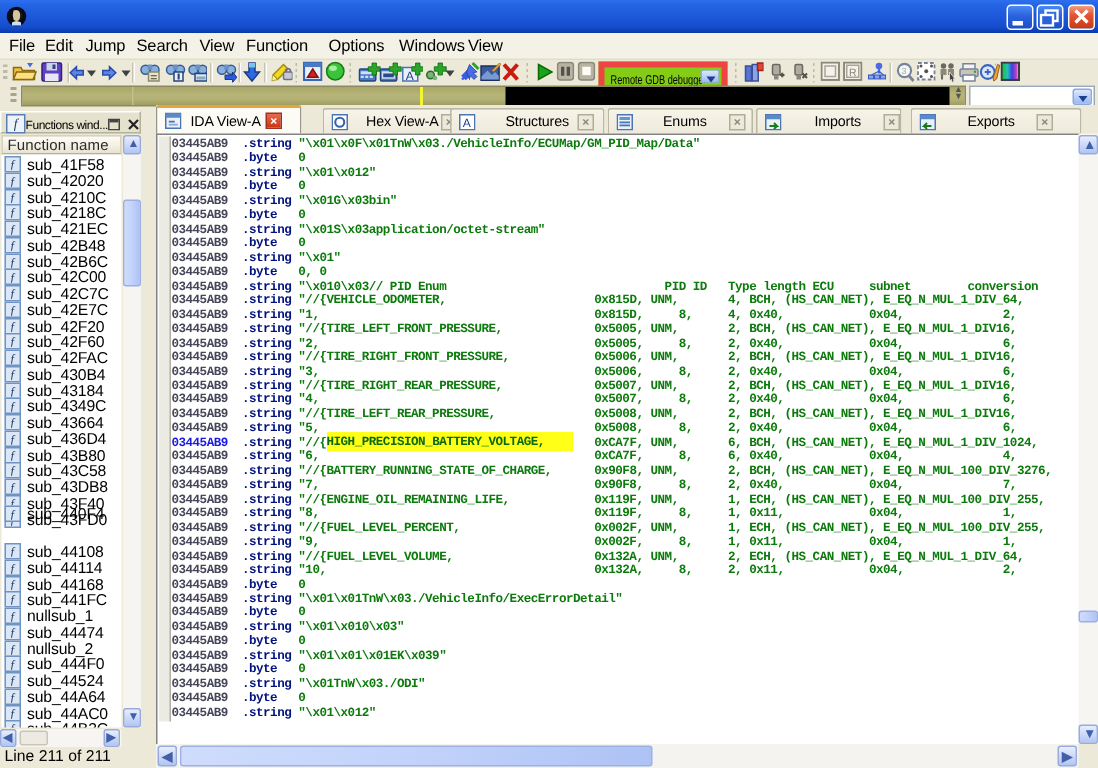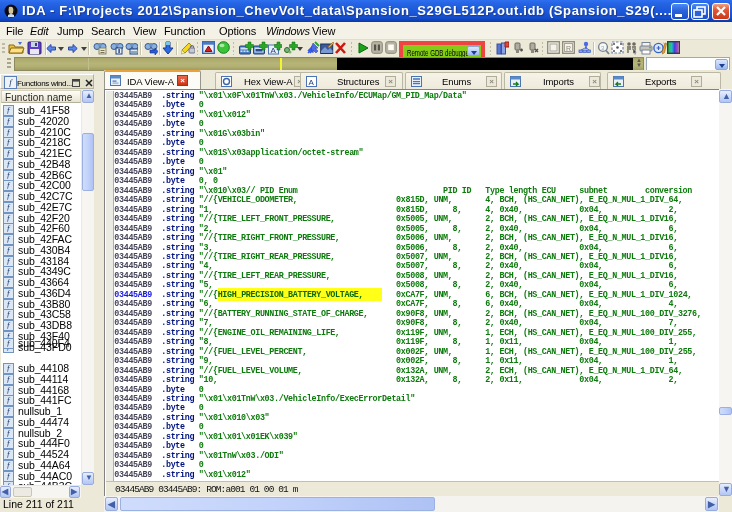--- a/index.html
+++ b/index.html
@@ -99,42 +99,41 @@
 </style></head>
 <body>
 
 <div id="title" class="abs">
  <svg id="appico" viewBox="0 0 15 16">
       <circle cx="7" cy="8" r="6.5" fill="#0a0a12"></circle>
       <path d="M5 4 q3 -1 4 1 q1 2 0 5 q-2 2 -4 0 q-1 -3 0 -6z" fill="#d8c49a"></path>
       <path d="M8.5 3 q2 1 1.5 4 l-1 3 q2 0 2 -3 q0 -3 -2.5 -4z" fill="#18181f"></path>
       <path d="M4 12 q3 -2 6 0 l0 2 l-6 0z" fill="#cfe0ee"></path>
     </svg>
- <span class="txt">IDA - F:\Projects 2012\Spansion_ChevVolt_data\Spansion_S29GL512P.out.idb (Spansion_S29(....</span>
  <div class="tbtn" id="bmin" style="left:671px;"><svg width="16" height="15">
         <rect x="3" y="10" width="7" height="3" fill="#fff"></rect>
       </svg></div>
  <div class="tbtn" id="bmax" style="left:691px;"><svg width="16" height="15">
         <rect x="5" y="3" width="8" height="7" fill="none" stroke="#fff" stroke-width="1.6"></rect>
         <rect x="2" y="6" width="8" height="7" fill="#2a62dd" stroke="#fff" stroke-width="1.6"></rect>
       </svg></div>
  <div class="tbtn" id="bclose" style="left:712px;"><svg width="16" height="15">
         <path d="M4 3 L12 11 M12 3 L4 11" stroke="#fff" stroke-width="2.2"></path>
       </svg></div>
 </div>
 
 <div id="menubar" class="abs">
  <span class="mi" style="left:6px;">File</span>
-    <span class="mi" style="left:30px;font-style:italic;">Edit</span>
+    <span class="mi" style="left:30px;">Edit</span>
  <span class="mi" style="left:57px;">Jump</span>
     <span class="mi" style="left:91px;">Search</span>
  <span class="mi" style="left:133px;">View</span>
     <span class="mi" style="left:164px;">Function</span>
  <span class="mi" style="left:219px;">Options</span>
-    <span class="mi" style="left:266px;font-style:italic;">Windows</span>
+    <span class="mi" style="left:266px;">Windows</span>
  <span class="mi" style="left:312px;">View</span>
 </div>
 
 <div id="toolbar" class="abs">
  <div class="grip" style="left:2px;"></div>
  <svg class="ti" style="left:8px;top:1px;width:17px;height:14px" viewBox="0 0 17 14">
       <path d="M1 4 L6 4 L7 6 L15 6 L15 12 L1 12 Z" fill="#f0c040" stroke="#8a6a10"></path>
       <path d="M3 7 L16 7 L14 12 L1 12 Z" fill="#ffe080" stroke="#8a6a10"></path>
       <path d="M10 1 L14 1 L12 4 Z" fill="#4a6ad4"></path>
     </svg>
@@ -517,23 +516,20 @@
 <i class="a">03445AB9</i>  <i class="d">.byte</i>   <i class="s">0</i>
 <i class="a">03445AB9</i>  <i class="d">.string</i> <i class="s">"\x01\x01TnW\x03./VehicleInfo/ExecErrorDetail"</i>
 <i class="a">03445AB9</i>  <i class="d">.byte</i>   <i class="s">0</i>
 <i class="a">03445AB9</i>  <i class="d">.string</i> <i class="s">"\x01\x010\x03"</i>
 <i class="a">03445AB9</i>  <i class="d">.byte</i>   <i class="s">0</i>
 <i class="a">03445AB9</i>  <i class="d">.string</i> <i class="s">"\x01\x01\x01EK\x039"</i>
 <i class="a">03445AB9</i>  <i class="d">.byte</i>   <i class="s">0</i>
 <i class="a">03445AB9</i>  <i class="d">.string</i> <i class="s">"\x01TnW\x03./ODI"</i>
 <i class="a">03445AB9</i>  <i class="d">.byte</i>   <i class="s">0</i>
 <i class="a">03445AB9</i>  <i class="d">.string</i> <i class="s">"\x01\x012"</i></pre>
-  <div id="statusrow">
-        <span class="t">03445AB9 03445AB9: ROM:a001 01 00 01 m</span>
-      </div>
  </div>
  <div id="vsb"></div>
  <div class="sb-btn" style="left:615px;top:20px;width:13px;height:13px;"></div>
  <div class="chev" style="left:618px;top:21px;font-size:9px;">▲</div>
  <div class="sb-thumb" style="left:615px;top:337px;width:13px;height:8px;"></div>
  <div class="sb-btn" style="left:615px;top:413px;width:13px;height:13px;"></div>
  <div class="chev" style="left:618px;top:414px;font-size:9px;">▼</div>
  <div id="hsb"></div>
  <div class="sb-btn" style="left:1px;top:427px;width:13px;height:14px;"></div>
  <div class="chev" style="left:4px;top:429px;font-size:9px;">◀</div>

